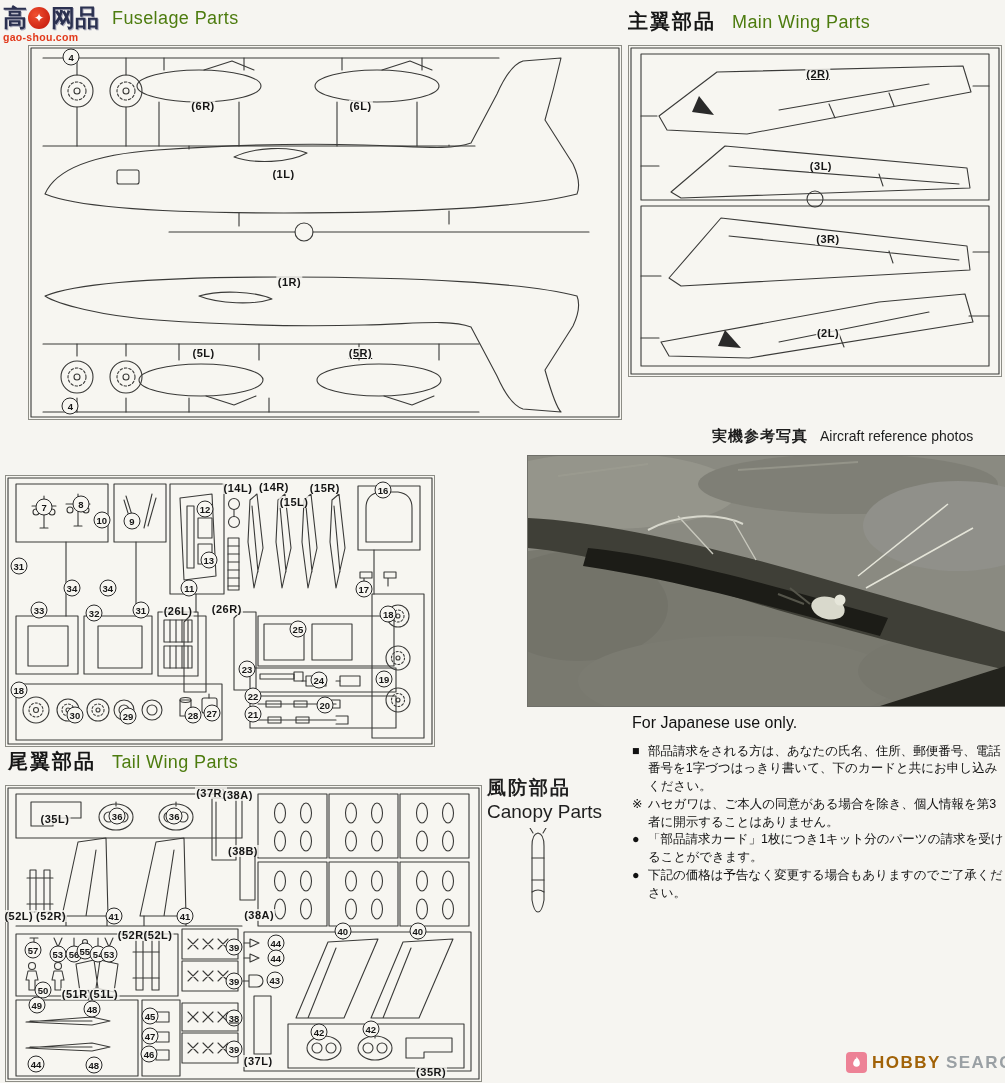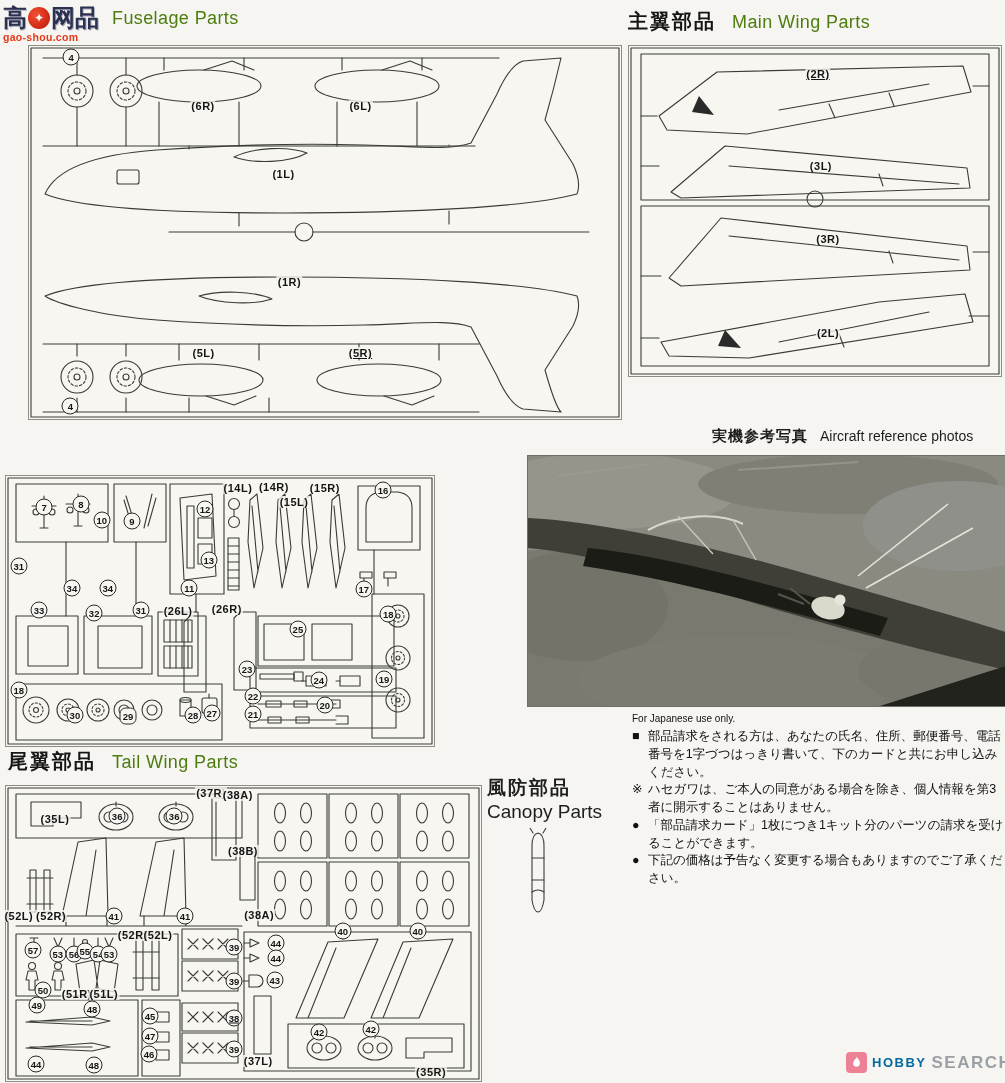--- a/index.html
+++ b/index.html
@@ -19,33 +19,33 @@
   .canopy-title{position:absolute;left:487px;top:776px;line-height:1.25;}
   .canopy-title .jp{display:block;font-size:19px;font-weight:700;letter-spacing:2px;}
   .canopy-title .en{display:block;font-size:19px;}
   .canopy-art{position:absolute;left:520px;top:828px;width:36px;height:88px;}
   .photo{position:absolute;left:527px;top:455px;width:478px;height:250px;border:1px solid #6f6f69;}
   .photo svg{width:100%;height:100%;display:block;}
   .photo-caption{position:absolute;left:712px;top:427px;display:flex;gap:12px;align-items:baseline;}
   .photo-caption .jp{font-weight:700;font-size:15px;letter-spacing:1px;}
   .photo-caption .en{font-size:14px;}
   .notes{position:absolute;left:632px;top:712px;width:372px;font-size:12.5px;line-height:1.42;color:#111;}
-  .notes-head{font-size:10px;margin-bottom:2px;}
+  .notes-head{font-size:16px;margin-bottom:8px;}
   .note-item{display:flex;}
   .note-item .b{flex:none;width:16px;}
   .note-item .t{flex:1;}
   .watermark{position:absolute;left:3px;top:2px;z-index:6;}
   .wm-row{display:flex;align-items:center;gap:1px;}
   .wm-ch{font-size:24px;font-weight:900;color:#2b3150;text-shadow:1px 1px 0 #aab;}
   .wm-badge{width:22px;height:22px;border-radius:50%;background:radial-gradient(circle at 35% 35%,#f05030,#c01408);
             display:flex;align-items:center;justify-content:center;color:#fff;font-size:12px;font-weight:900;}
   .wm-domain{font-size:10.5px;font-weight:700;color:#e2391b;margin-top:-3px;letter-spacing:.3px;}
   .hobby{position:absolute;left:846px;top:1052px;display:flex;align-items:center;gap:5px;}
   .hs-icon{width:21px;height:21px;border-radius:4px;background:#ed8296;display:flex;align-items:center;justify-content:center;}
-  .hs-hobby{font-size:13px;font-weight:800;color:#0369a1;letter-spacing:1.5px;}
+  .hs-hobby{font-size:17px;font-weight:800;color:#a16207;letter-spacing:1.5px;}
   .hs-search{font-size:17px;font-weight:600;color:#9aa0a4;letter-spacing:1.5px;}
 </style>
 </head>
 <body>
 
 <div class="page">
 
   <div class="watermark">
     <div class="wm-row">
       <span class="wm-ch">高</span>
@@ -259,21 +259,21 @@
         <span class="plabel circ" style="left: 68.2%; top: 56.7%;">25</span>
         <span class="plabel circ" style="left: 89.3%; top: 51.1%;">18</span>
         <span class="plabel circ" style="left: 56.3%; top: 71.5%;">23</span>
         <span class="plabel circ" style="left: 73.1%; top: 75.6%;">24</span>
         <span class="plabel circ" style="left: 88.3%; top: 75.2%;">19</span>
         <span class="plabel circ" style="left: 57.7%; top: 81.5%;">22</span>
         <span class="plabel circ" style="left: 74.5%; top: 84.8%;">20</span>
         <span class="plabel circ" style="left: 57.7%; top: 88.1%;">21</span>
         <span class="plabel circ" style="left: 3%; top: 79.3%;">18</span>
         <span class="plabel circ" style="left: 16.1%; top: 88.5%;">30</span>
-        <span class="plabel circ" style="left: 28.5%; top: 88.9%; border-radius: 6px;">29</span>
+        <span class="plabel circ" style="left: 28.5%; top: 88.9%;">29</span>
         <span class="plabel circ" style="left: 43.7%; top: 88.5%;">28</span>
         <span class="plabel circ" style="left: 48.1%; top: 87.8%;">27</span>
       </div>
   </div>
 
   <div class="photo-caption">
     <span class="jp">実機参考写真</span>
     <span class="en">Aircraft reference photos</span>
   </div>
   <div class="photo">

